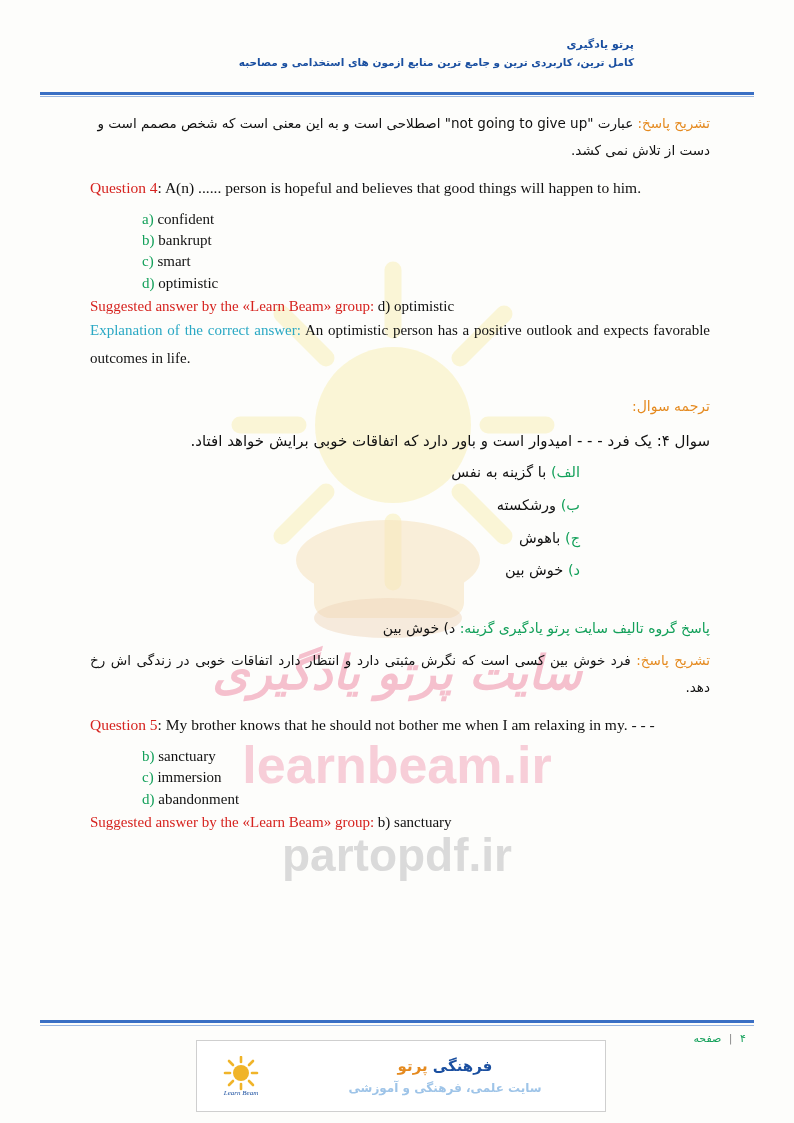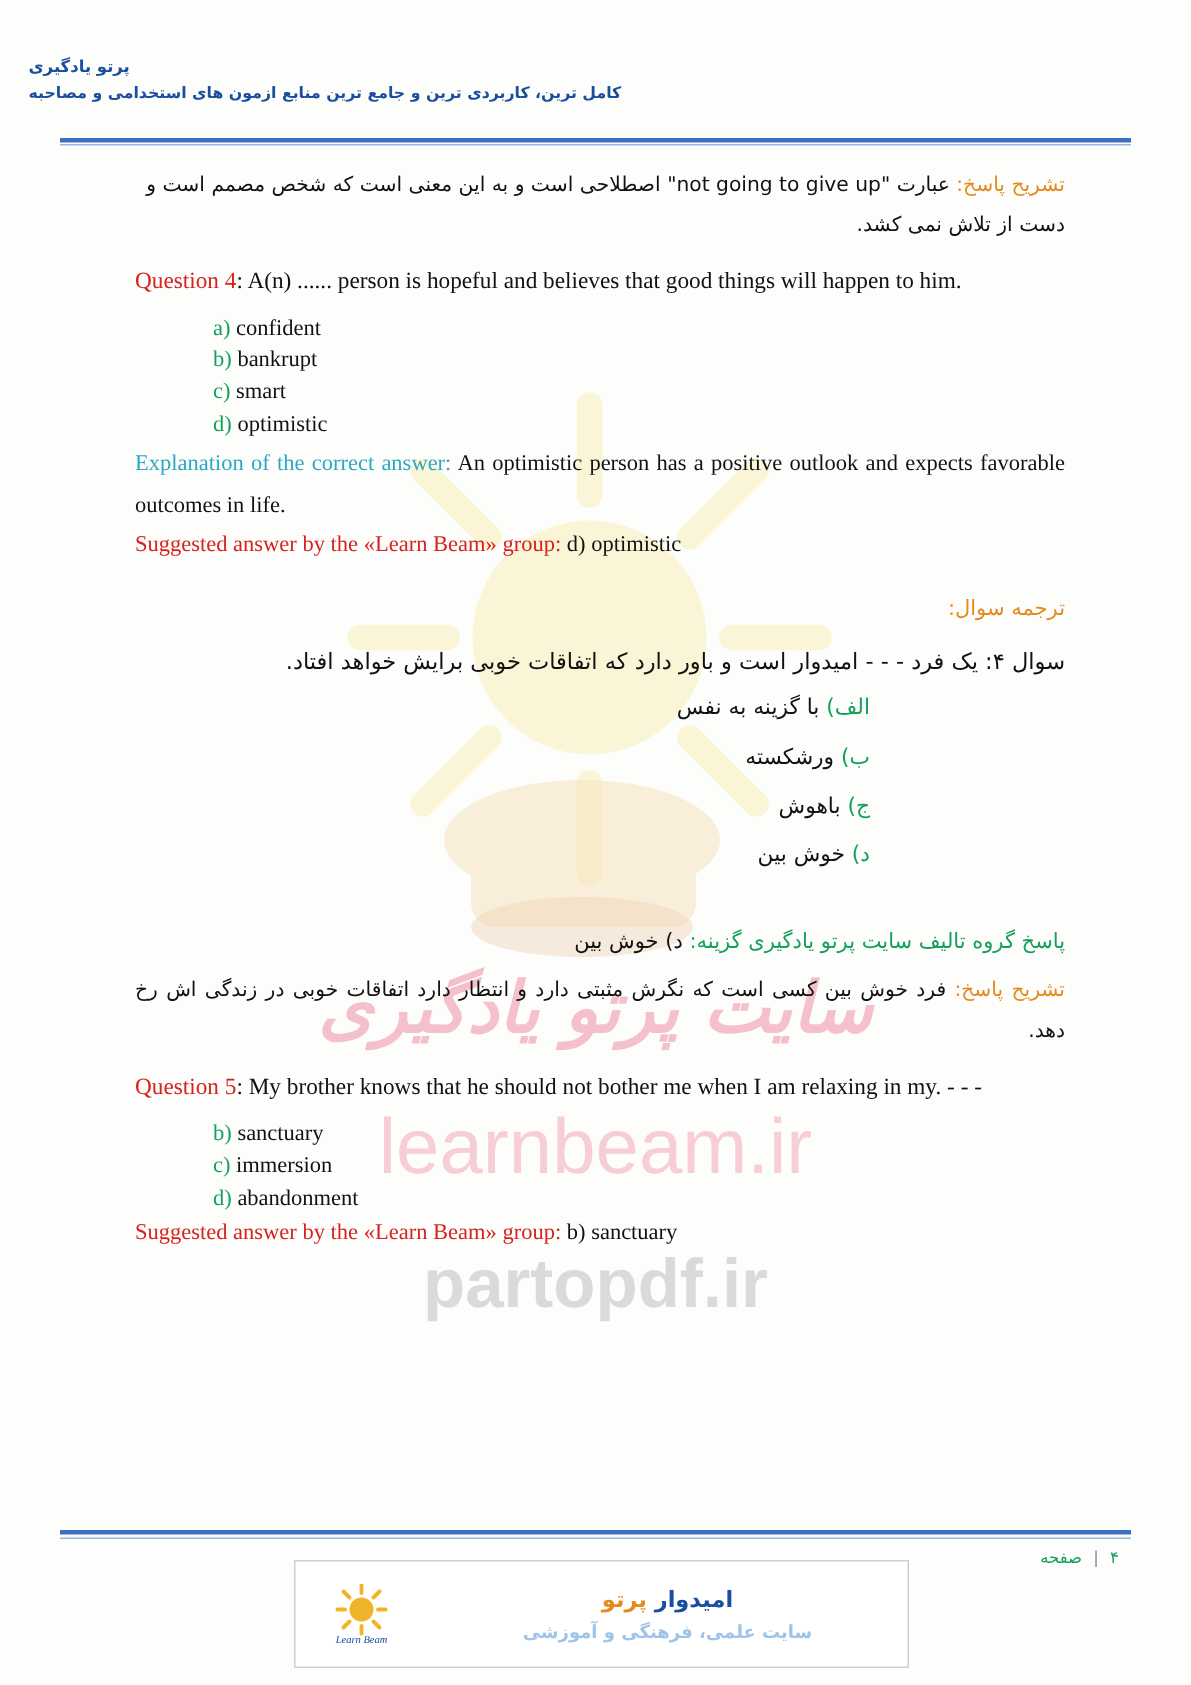--- a/index.html
+++ b/index.html
@@ -52,21 +52,21 @@
     font-style: italic;
   }
   .wm-text-lb {
     position: absolute;
     top: 735px;
     left: 0;
     width: 794px;
     text-align: center;
     font-family: "Liberation Sans", sans-serif;
     font-size: 52px;
-    font-weight: normal;
+    font-weight: bold;
     color: #f7c9d5;
     opacity: .9;
   }
   .wm-text-pp {
     position: absolute;
     top: 828px;
     left: 0;
     width: 794px;
     text-align: center;
     font-family: "Liberation Sans", sans-serif;
@@ -75,23 +75,22 @@
     color: #d9d9d9;
     opacity: .95;
   }
 
   
   .header {
     position: absolute;
     top: 38px;
     left: 0;
     width: 634px;
-    text-align: left;
-    z-index: 3;
-    padding-left: 19px;
+    text-align: right;
+    z-index: 3;
   }
   .header .line1 {
     font-family: "DejaVu Sans", sans-serif;
     font-size: 11px;
     font-weight: bold;
     color: #1a4fa0;
     direction: rtl;
   }
   .header .line2 {
     font-family: "DejaVu Sans", sans-serif;
@@ -361,28 +360,28 @@
       <div>
         <span class="opt-letter">c)</span>
         <span>smart</span>
       </div>
       <div>
         <span class="opt-letter">d)</span>
         <span>optimistic</span>
       </div>
     </div>
 
+    <div class="en answer-line">
+      <span>Suggested answer by the «Learn Beam» group:</span>
+      <span class="val">d) optimistic</span>
+    </div>
+
     <div class="en expl-line">
       <span>Explanation of the correct answer:</span>
       <span class="val">An optimistic person has a positive outlook and expects favorable outcomes in life.</span>
-    </div>
-
-    <div class="en answer-line">
-      <span>Suggested answer by the «Learn Beam» group:</span>
-      <span class="val">d) optimistic</span>
     </div>
 
     <div class="fa fa-heading">ترجمه سوال:</div>
 
     <div class="fa fa-q">سوال ۴: یک فرد - - - امیدوار است و باور دارد که اتفاقات خوبی برایش خواهد افتاد.</div>
 
     <div class="fa">
       <div class="fa-opt">
         <span class="l">الف)</span>
         <span>با گزینه به نفس</span>
@@ -461,20 +460,20 @@
             <line x1="35" y1="9" x2="39" y2="5"></line>
             <line x1="19" y1="25" x2="15" y2="29"></line>
             <line x1="35" y1="25" x2="39" y2="29"></line>
           </g>
         </g>
       </svg>
       <div class="lbl">Learn Beam</div>
     </div>
     <div class="footer-fa">
       <div class="top">
-        <span class="blue">امیدوار</span>
+        <span class="blue">فرهنگی</span>
         <span>پرتو</span>
       </div>
       <div class="bot">سایت علمی، فرهنگی و آموزشی</div>
     </div>
   </div>
 
 </div>
 
 </body></html>

